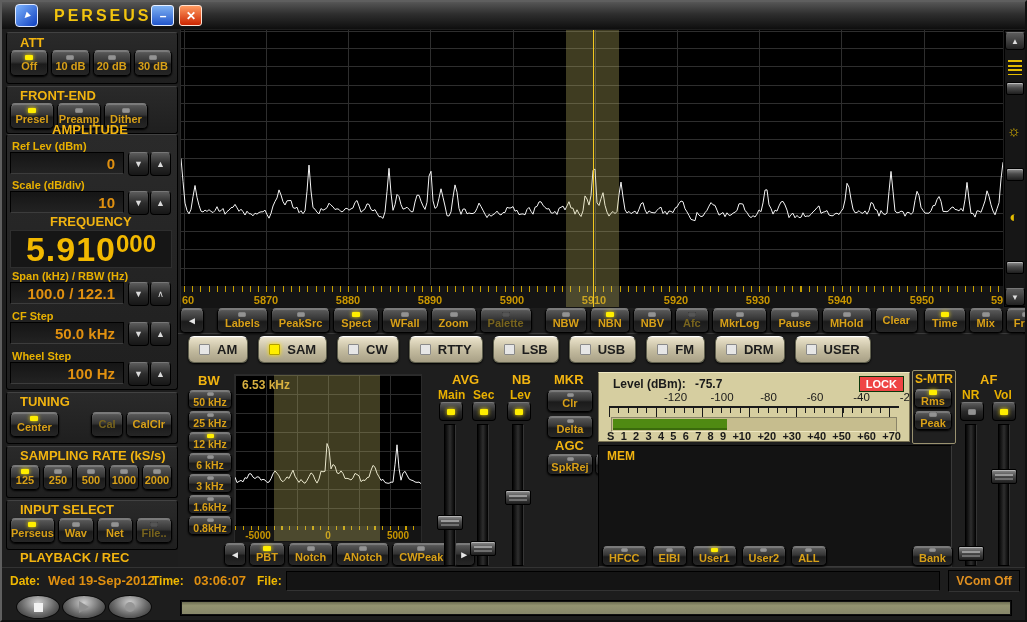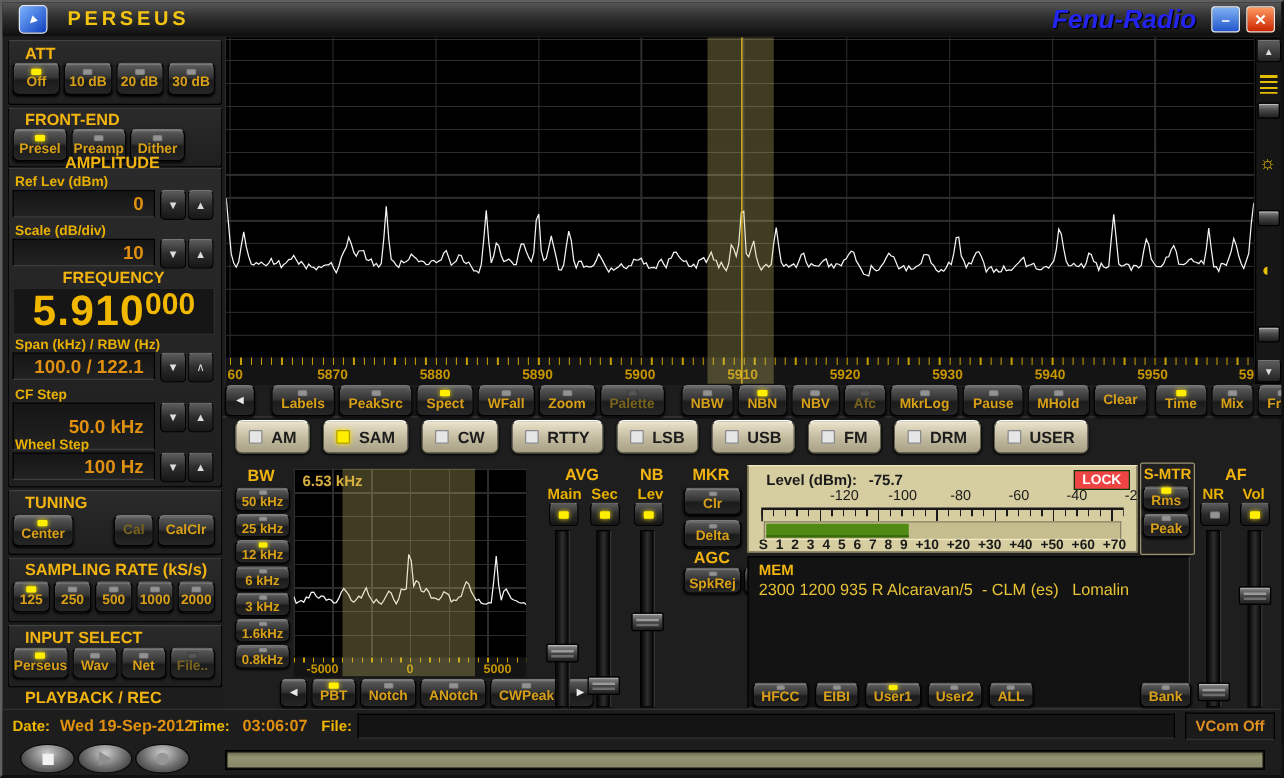--- a/index.html
+++ b/index.html
@@ -168,21 +168,20 @@
 </head>
 <body>
 
 <div id="win">
 
   <div id="titlebar">
     <div id="logo">
         <span>▲</span>
       </div>
     <div class="app-title">PERSEUS</div>
-    <div class="brand">Fenu-Radio</div>
     <div class="win-btn min">–</div>
     <div class="win-btn close">✕</div>
   </div>
 
   <div class="sec" style="left:4px;top:30px;width:170px;height:50px;"></div>
   <div class="hdr" style="left:18px;top:33px;">ATT</div>
   <div class="row att-row" style="left:8px;top:48px;width:162px;">
       <div class="btn">
         <span class="led on"></span>
         <span class="lbl">Off</span>
@@ -234,21 +233,21 @@
     <span class="freq-main">5.910</span>
       <span class="freq-sub">000</span>
   </div>
 
   <div class="flabel" style="left:10px;top:268px;">Span (kHz) / RBW (Hz)</div>
   <div class="field" style="left:8px;top:280px;width:114px;height:22px;">100.0 / 122.1</div>
   <div class="spin" style="left:126px;top:280px;">▼</div>
   <div class="spin" style="left:148px;top:280px;">∧</div>
 
   <div class="flabel" style="left:10px;top:308px;">CF Step</div>
-  <div class="field" style="left:8px;top:320px;width:114px;height:38px;">50.0 kHz</div>
+  <div class="field" style="left:8px;top:320px;width:114px;height:22px;">50.0 kHz</div>
   <div class="spin" style="left:126px;top:320px;">▼</div>
   <div class="spin" style="left:148px;top:320px;">▲</div>
 
   <div class="flabel" style="left:10px;top:348px;">Wheel Step</div>
   <div class="field" style="left:8px;top:360px;width:114px;height:22px;">100 Hz</div>
   <div class="spin" style="left:126px;top:360px;">▼</div>
   <div class="spin" style="left:148px;top:360px;">▲</div>
 
   <div class="sec" style="left:4px;top:390px;width:170px;height:50px;"></div>
   <div class="hdr" style="left:18px;top:392px;">TUNING</div>
@@ -647,21 +646,20 @@
         <span class="lbl">Rms</span>
       </div>
       <div class="btn">
         <span class="led"></span>
         <span class="lbl">Peak</span>
       </div>
     </div>
 
   <div id="mem">
     <div id="mem-hdr">MEM</div>
-    <div id="mem-entry">2300 1200 935 R Alcaravan/5  - CLM (es)   Lomalin</div>
   </div>
   <div id="mem-row">
       <div class="btn">
         <span class="led"></span>
         <span class="lbl">HFCC</span>
       </div>
       <div class="btn">
         <span class="led"></span>
         <span class="lbl">EIBI</span>
       </div>

